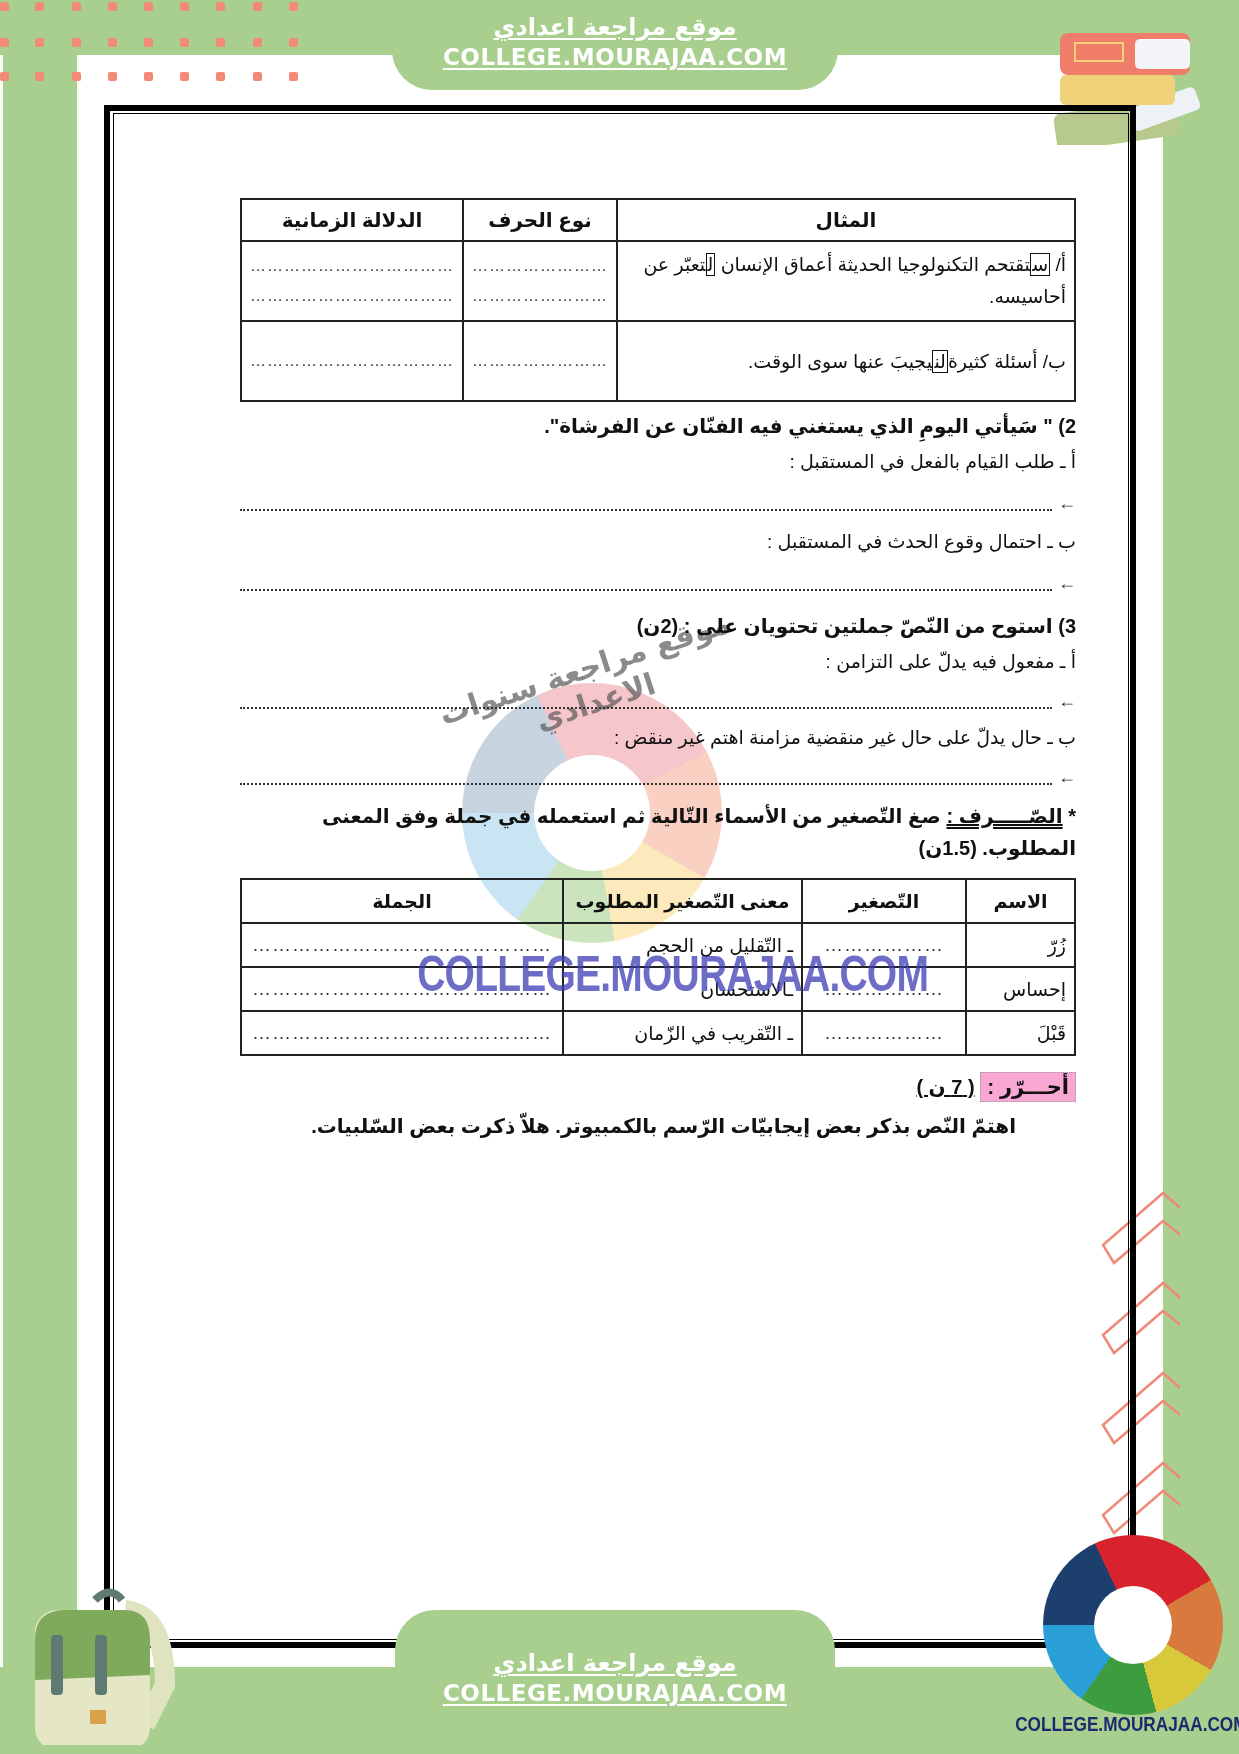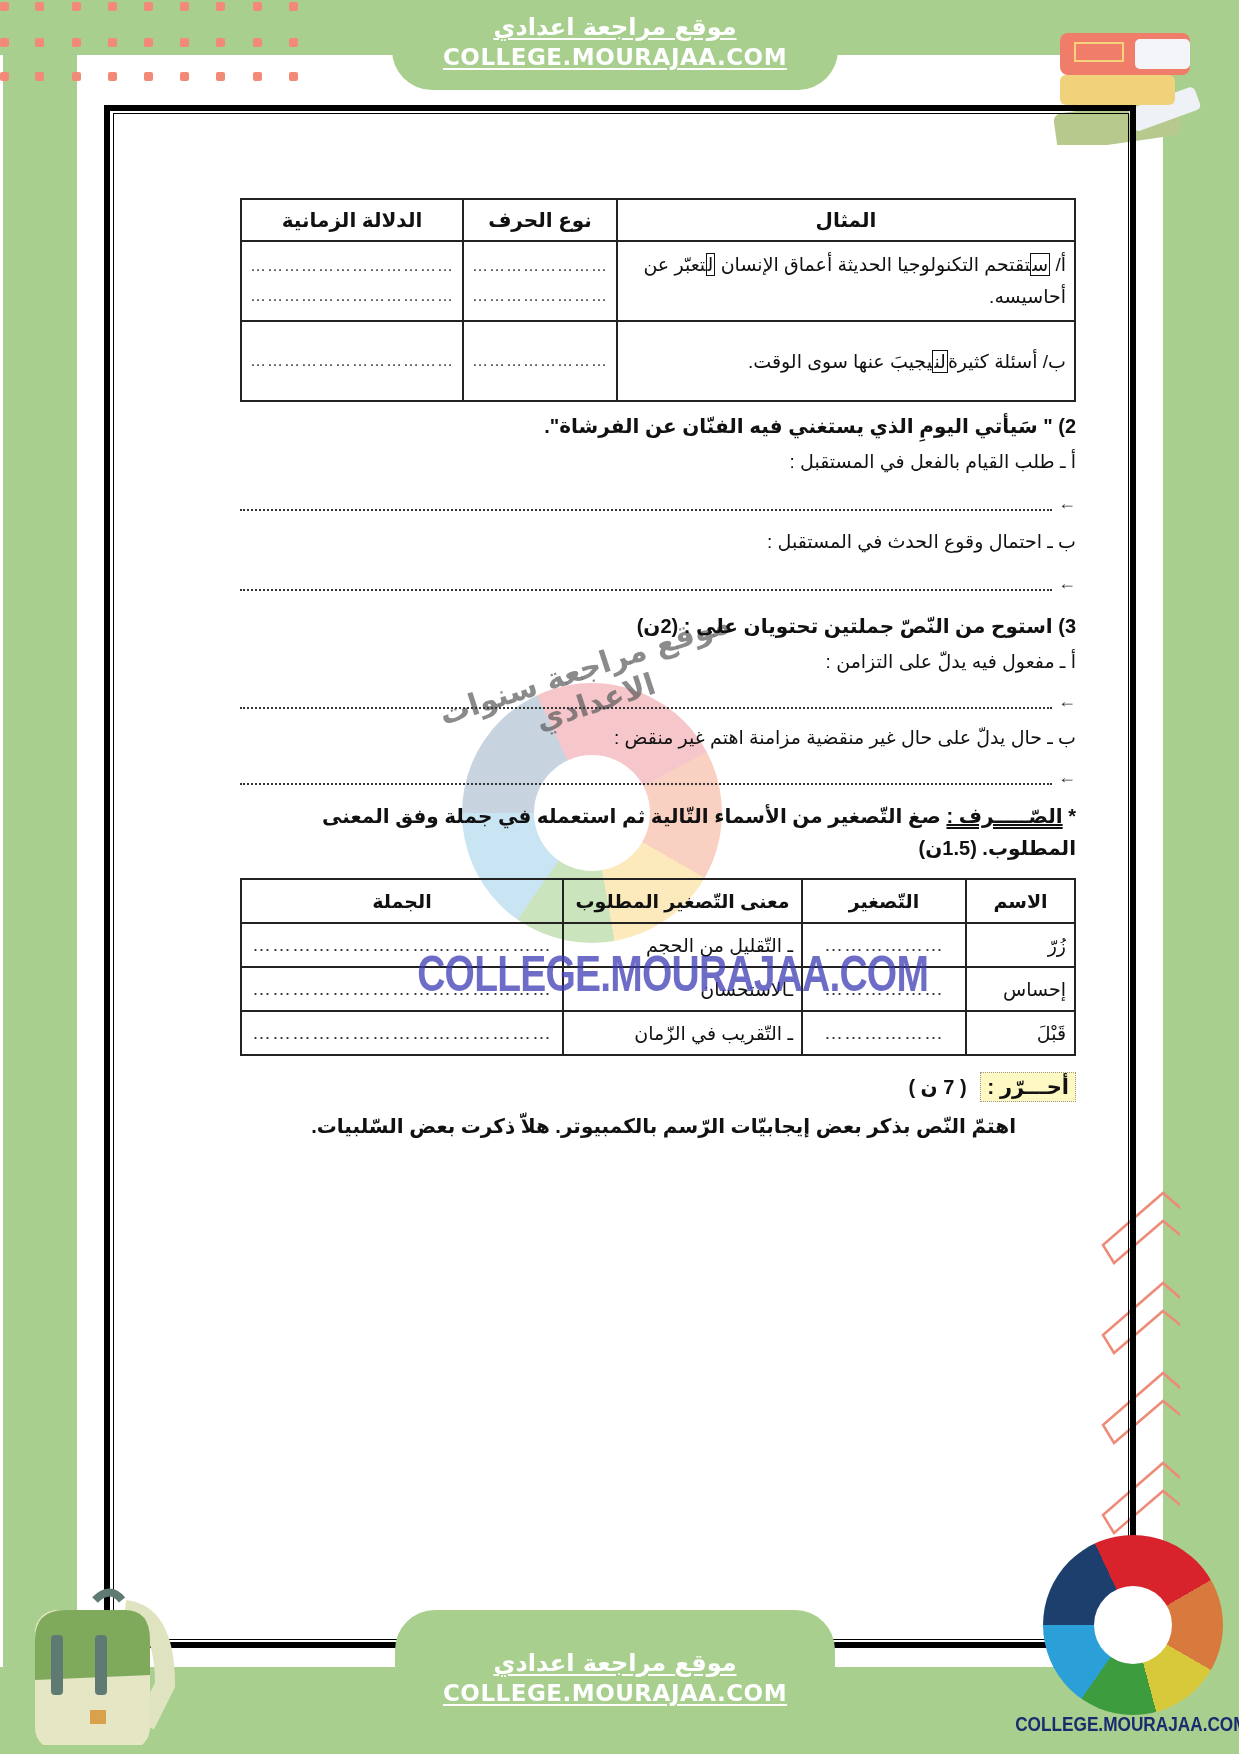--- a/index.html
+++ b/index.html
@@ -33,21 +33,21 @@
   .ring { position:absolute; left:462px; top:683px; width:260px; height:260px; border-radius:50%;
           background:conic-gradient(#f2b3b9 0deg 62deg, #f7c1ae 62deg 120deg, #fbe3a6 120deg 170deg, #b9dba8 170deg 215deg,
           #b7dcf0 215deg 270deg, #b5c6d6 270deg 335deg, #f2b3b9 335deg 360deg); opacity:0.75; }
   .ring-hole { position:absolute; left:534px; top:755px; width:116px; height:116px; border-radius:50%; background:#fff; }
   .logo-ring { position:absolute; left:1043px; top:1535px; width:180px; height:180px; border-radius:50%;
           background:conic-gradient(#d8232d 0deg 60deg, #d87a3d 60deg 120deg, #d8c93b 120deg 165deg, #3d9c3d 165deg 215deg,
           #2a9fd8 215deg 270deg, #1c3f6e 270deg 335deg, #d8232d 335deg 360deg); }
   .logo-hole { position:absolute; left:1094px; top:1586px; width:78px; height:78px; border-radius:50%; background:#fff; }
   .logo-text { position:absolute; left:993px; top:1712px; width:246px; text-align:center; font-family:"Liberation Sans", sans-serif;
           font-weight:bold; font-size:21px; color:#1c2a6e; transform:scaleX(0.82); }
-  .hazirr { display:inline-block; background:#fef9c3; padding:2px 6px; font-weight:bold; font-size:21px; border:1px dotted #999; }
+  .hazirr { display:inline-block; background:#f9a8d4; padding:2px 6px; font-weight:bold; font-size:21px; border:1px dotted #999; }
 </style>
 </head>
 <body>
 
 <div class="green" style="left:0;top:0;width:1239px;height:55px;"></div>
 <div class="green" style="left:3px;top:0;width:74px;height:1754px;"></div>
 <div class="green" style="left:1163px;top:0;width:76px;height:1754px;"></div>
 <div class="green" style="left:0;top:1667px;width:1239px;height:87px;"></div>
 
 <div>
@@ -203,21 +203,21 @@
       <td>قَبْلَ</td>
       <td class="dots">………………</td>
       <td>ـ التّقريب في الزّمان</td>
       <td class="dots">………………………………………</td>
     </tr>
   </tbody>
     </table>
 
   <div style="margin-top:16px;font-size:20px;">
     <span class="hazirr">أحـــرّر :</span>
-    <span style="font-weight:bold;margin-right:8px;">( 7 ن )</span>
+    <span style="font-weight:bold;text-decoration:underline;">( 7 ن )</span>
   </div>
   <div class="q" style="margin-top:8px;padding-right:60px;">اهتمّ النّص بذكر بعض إيجابيّات الرّسم بالكمبيوتر. هلاّ ذكرت بعض السّلبيات.</div>
 </div>
 
 <div class="watermark-text">COLLEGE.MOURAJAA.COM</div>
 
 <svg style="position:absolute;left:25px;top:1585px" width="150" height="160" viewBox="0 0 150 160">
   <path d="M100 25 Q140 30 140 100 L120 140" fill="none" stroke="#dfe3c0" stroke-width="20"></path>
   <path d="M70 15 Q85 0 97 15" fill="none" stroke="#5f7a72" stroke-width="8"></path>
   <rect x="10" y="25" width="115" height="140" rx="22" fill="#e4e6c4"></rect>

